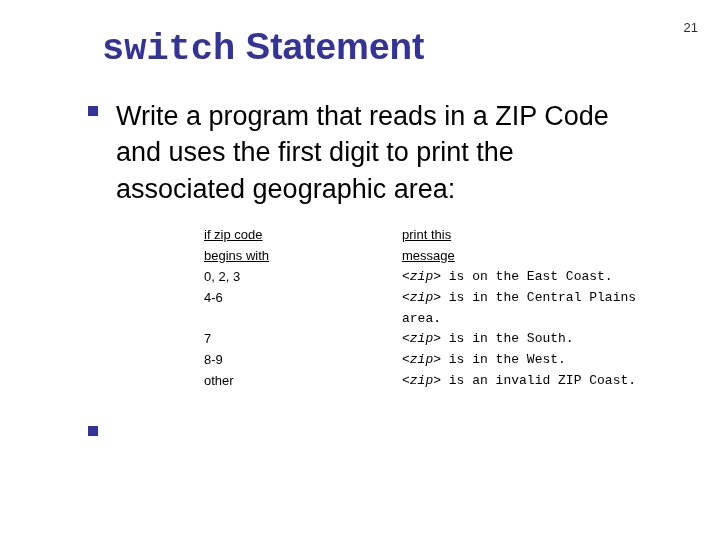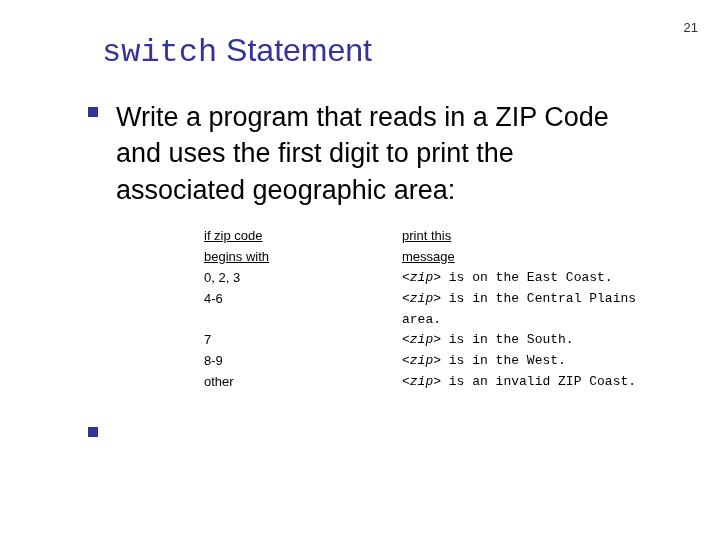--- a/index.html
+++ b/index.html
@@ -20,24 +20,24 @@
     padding: 22px 30px 30px 30px;
   }
   .page-num {
     position: absolute;
     top: 20px;
     right: 22px;
     font-size: 13px;
     color: #333;
   }
   .title {
-    font-size: 32px;
-    font-weight: normal;
+    font-size: 37px;
+    font-weight: bold;
     color: #333399;
-    margin: 10px 0 28px 72px;
+    margin: 4px 0 28px 72px;
   }
   .title .mono {
     font-family: "Courier New", Courier, monospace;
   }
   .bullets {
     margin-left: 58px;
     margin-right: 40px;
   }
   .bullet-row {
     display: flex;

